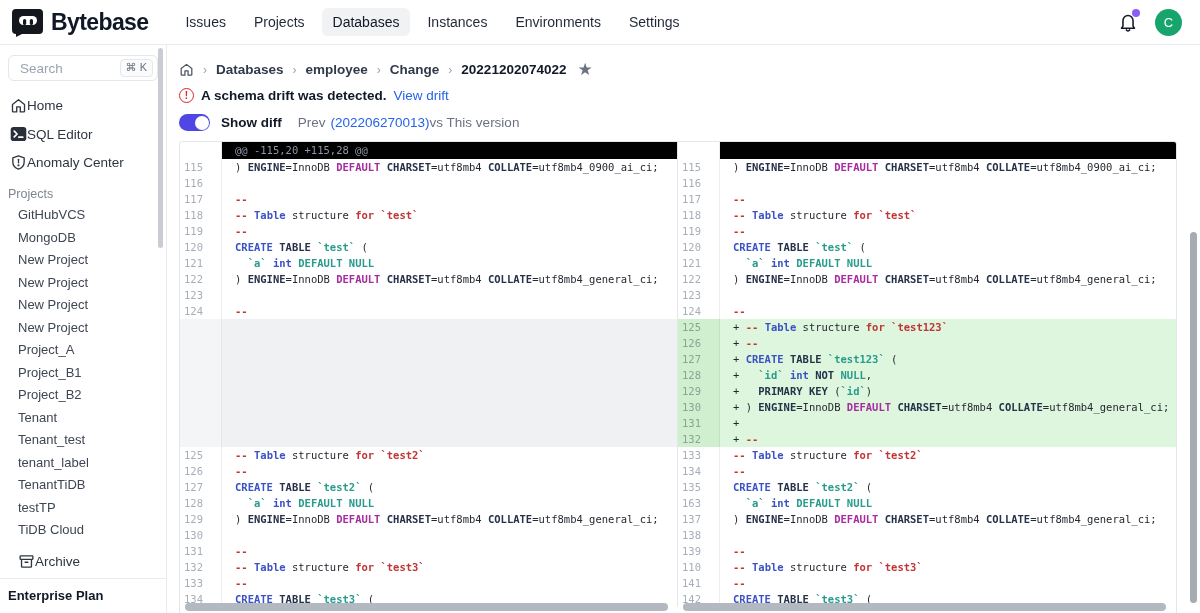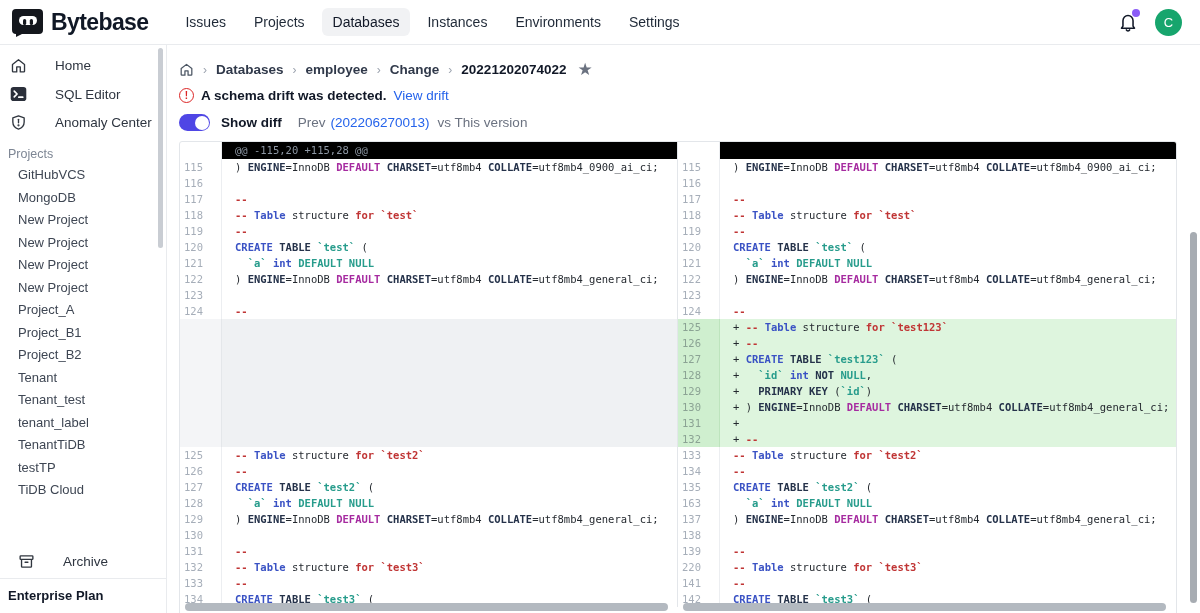--- a/index.html
+++ b/index.html
@@ -20,21 +20,21 @@
   .bell-dot { position:absolute; top:-2px; right:-1px; width:8px; height:8px; border-radius:50%; background:#8b5cf6; }
   .avatar { width:27px; height:27px; border-radius:50%; background:#17a56d; color:#fff; font-size:13px; display:flex; align-items:center; justify-content:center; }
   
   .shell { display:flex; height:568px; }
   .sidebar { width:167px; flex:0 0 167px; border-right:1px solid #e9ebee; position:relative; display:flex; flex-direction:column; }
   .search-box { margin:10px 8px 4px 8px; height:26px; border:1px solid #e3e6ea; border-radius:6px; display:flex; align-items:center; padding:0 4px 0 9px; background:#fff; }
   .search-box input { border:none; outline:none; width:86px; font-size:13.5px; color:#374151; font-family:"Liberation Sans", sans-serif; background:transparent; }
   .search-box input::placeholder { color:#9aa3af; }
   .kbd { margin-left:auto; font-size:11px; color:#6b7280; border:1px solid #e5e7eb; background:#fafbfc; border-radius:4px; padding:1px 5px 2px 5px; white-space:nowrap; }
   .snav { margin-top:6px; }
-  .snav-item { display:flex; align-items:center; gap:28px; padding:6px 10px; font-size:13.5px; color:#2e3540; cursor:pointer; }
+  .snav-item { display:flex; align-items:center; gap:0; padding:6px 10px; font-size:13.5px; color:#2e3540; cursor:pointer; }
   .section-label { font-size:12.5px; color:#7d8694; padding:10px 8px 3px 8px; }
   .proj-list { flex:1 1 auto; overflow:hidden; }
   .proj-item { font-size:13px; color:#3e4document6; color:#3e4653; padding:4px 4px 4px 18px; line-height:14.5px; cursor:pointer; }
   .archive-row { padding:6px 10px 8px 18px;text-align:center; }
   .plan-footer { border-top:1px solid #e9ebee; font-size:13px; font-weight:bold; color:#111827; padding:9px 8px 10px 8px; }
   .side-scroll { position:absolute; right:3px; top:3px; width:5px; height:200px; border-radius:3px; background:#c9cdd3; }
   
   .main { flex:1 1 auto; position:relative; padding-left:12px; }
   .breadcrumb { display:flex; align-items:center; gap:9px; padding-top:16px; font-size:13.5px; color:#374151; }
   .crumb-sep { color:#9ca3af; font-size:12px; }
@@ -104,20 +104,24 @@
       </svg>
       <span class="bell-dot"></span>
     </div>
     <div class="avatar">C</div>
   </div>
 </div>
 
 <div class="shell">
 
   <div class="sidebar">
+    <div class="search-box">
+      <input type="text" placeholder="Search" style="">
+      <span class="kbd">⌘ K</span>
+    </div>
     <div class="snav">
       <div class="snav-item">
         <svg class="icon" width="17" height="17" viewBox="0 0 24 24" fill="none" stroke="#30363f" stroke-width="1.9" stroke-linejoin="round">
           <path d="M3.5 10.5 12 3.8l8.5 6.7V20a1 1 0 0 1-1 1h-5v-7h-5v7h-5a1 1 0 0 1-1-1z"></path>
         </svg>
         <span>Home</span>
       </div>
       <div class="snav-item">
         <svg class="icon" width="17" height="16" viewBox="0 0 24 22">
           <rect x="1" y="1" width="22" height="20" rx="4" fill="#2a2f3a"></rect>
@@ -187,21 +191,21 @@
       <span>A schema drift was detected.</span>
       <span class="link">View drift</span>
     </div>
     <div class="toggle-row">
       <div class="toggle">
           <div class="toggle-knob"></div>
         </div>
       <span class="toggle-label">Show diff</span>
       <span class="diff-sub">Prev</span>
       <span class="link" style="margin-left:5px; font-weight:400;">(202206270013)</span>
-      <span class="diff-sub" style="margin-left:8px;">vs This version</span>
+      <span class="diff-sub" style="margin-left:0;">vs This version</span>
     </div>
 
     <div class="diff-panel">
       <div class="diff-cols">
         <div class="dcol left" id="diff-left">
             <div class="drow hdr">
               <div class="gut"></div>
               <div class="code">@@ -115,20 +115,28 @@</div>
             </div>
             <div class="drow">
@@ -416,21 +420,21 @@
             </div>
             <div class="drow">
               <div class="gut">138</div>
               <div class="code"></div>
             </div>
             <div class="drow">
               <div class="gut">139</div>
               <div class="code"><span class="sg-r">--</span></div>
             </div>
             <div class="drow">
-              <div class="gut">220</div>
+              <div class="gut">110</div>
               <div class="code"><span class="sg-r">--</span><span class="sg-p"> </span><span class="sg-b">Table</span><span class="sg-p"> structure </span><span class="sg-r">for</span><span class="sg-p"> </span><span class="sg-r">`test3`</span></div>
             </div>
             <div class="drow">
               <div class="gut">141</div>
               <div class="code"><span class="sg-r">--</span></div>
             </div>
             <div class="drow">
               <div class="gut">142</div>
               <div class="code"><span class="sg-b">CREATE</span><span class="sg-p"> </span><span class="sg-k">TABLE</span><span class="sg-p"> </span><span class="sg-t">`test3`</span><span class="sg-p"> (</span></div>
             </div>

